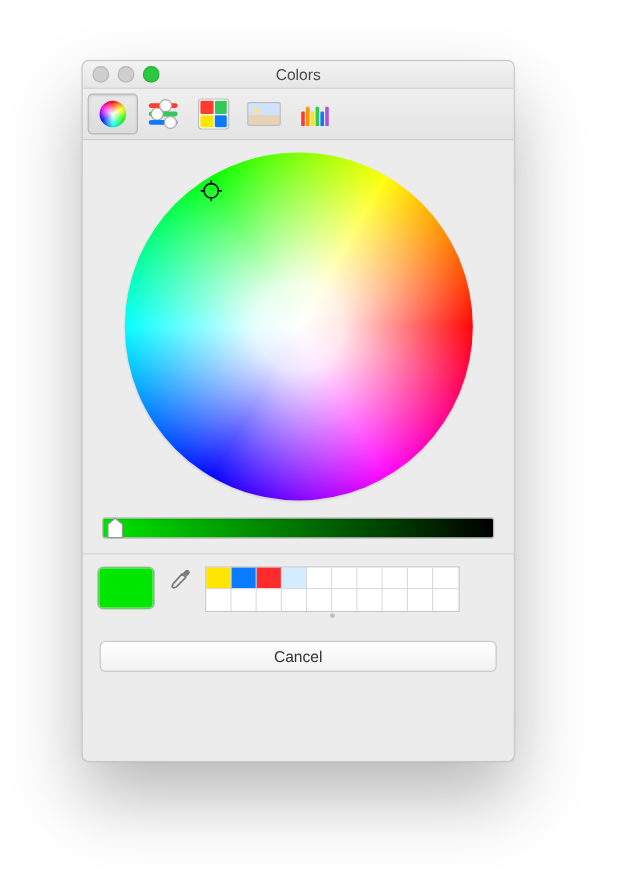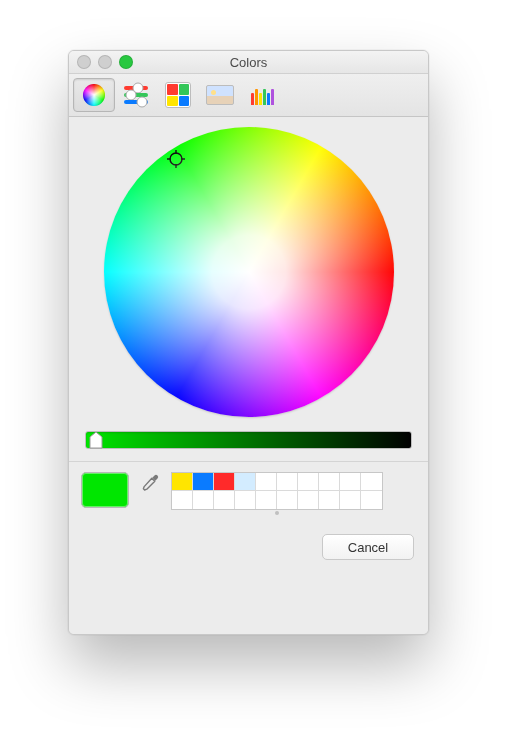--- a/index.html
+++ b/index.html
@@ -54,21 +54,21 @@
   .swatch-row{display:flex;align-items:flex-start;gap:10px;padding:10px 12px 6px;}
   .current{width:46px;height:34px;border-radius:5px;border:1px solid #b8b8b8;box-shadow:inset 0 0 0 1px rgba(255,255,255,.4);}
   .dropper{width:22px;height:22px;display:flex;align-items:center;justify-content:center;}
   .grid{display:grid;grid-template-columns:repeat(10,21px);grid-auto-rows:18px;gap:0;border:1px solid #c7c7c7;}
   .grid .cell{border-right:1px solid #dadada;border-bottom:1px solid #dadada;background:#fff;}
   .grid .cell.last-col{border-right:none;}
   .grid .cell.last-row{border-bottom:none;}
   .dots-ind{height:10px;display:flex;justify-content:center;align-items:center;margin-top:-2px;}
   .dots-ind span{width:4px;height:4px;border-radius:50%;background:#c0c0c0;}
   
-  .buttons{display:flex;justify-content:flex-end;gap:14px;padding:10px 14px 16px;}
+  .buttons{display:flex;justify-content:flex-end;gap:14px;padding:10px 14px 16px;flex-direction:column;}
   .btn{min-width:90px;height:24px;border-radius:5px;font-size:13px;border:1px solid;display:flex;align-items:center;justify-content:center;}
   .btn-default{background:linear-gradient(#ffffff,#f2f2f2);border-color:#c9c9c9;color:#333;}
   .btn-primary{background:linear-gradient(#3f97ff,#0a6cf6);border-color:#0a5bd0;color:#fff;box-shadow:inset 0 1px 0 rgba(255,255,255,.3);}
 </style>
 </head>
 <body>
 <div class="stage">
 
 <div class="win">
 

